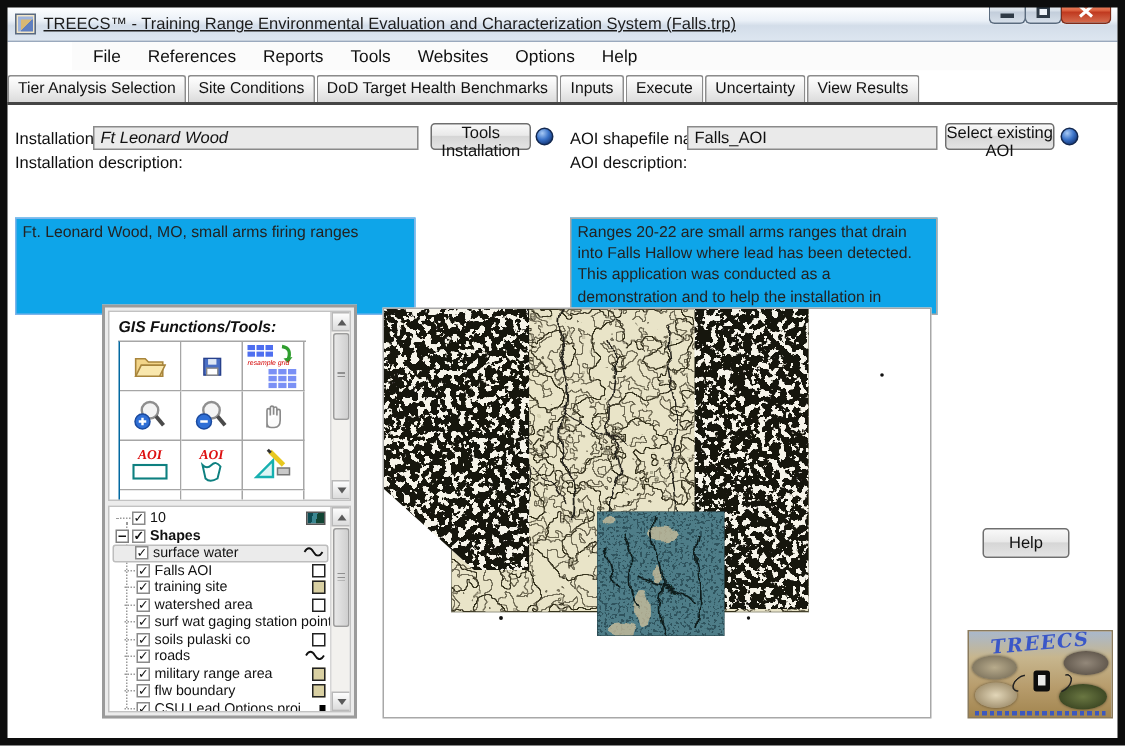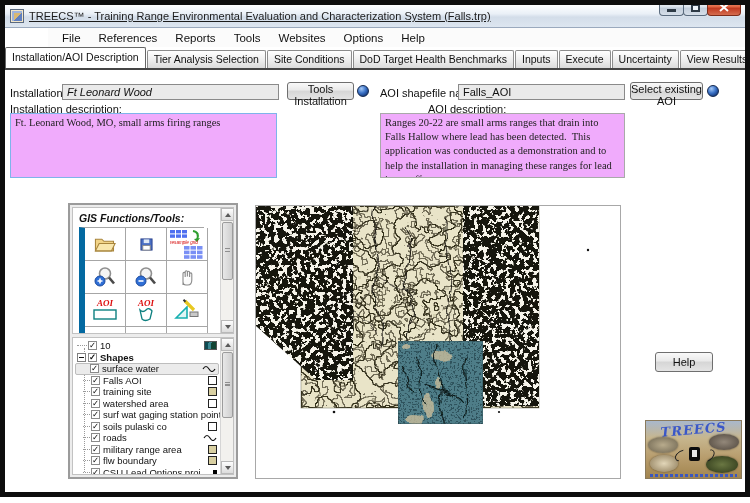--- a/index.html
+++ b/index.html
@@ -35,32 +35,32 @@
   .tab-sep { position:absolute; left:5px; top:68px; width:740px; height:2px; background:#454545; }
 
   
   .lbl { position:absolute; font-size:11px; color:#101010; white-space:nowrap; }
   .tbox { position:absolute; height:16px; font-size:11px; padding:1px 4px; background:#eaeaea;
     border:1px solid #8a8a8a; color:#111; font-family:inherit; }
   .btn { position:absolute; font-size:11px; font-family:inherit; color:#111; border:1px solid #6f6f6f; border-radius:3px;
     background:linear-gradient(#f9f9f9,#e9e9e9 45%,#d6d6d6 50%,#e4e4e4); }
   .orb { position:absolute; width:12px; height:12px; border-radius:50%; border:1px solid #13284f;
     background:radial-gradient(circle at 35% 28%, #a6c9f5, #3a72c8 45%, #0c2a66 90%); }
-  .tarea { position:absolute; font-size:10.5px; line-height:1.35; font-family:Liberation Serif, serif; color:#222;
-    padding:2px 4px; resize:none; background:#f0abfc; overflow:hidden; }
+  .tarea { position:absolute; font-size:10.5px; line-height:1.35; font-family:Liberation Sans, sans-serif; color:#222;
+    padding:2px 4px; resize:none; background:#0ea5e9; overflow:hidden;margin-top:32px; }
   .ta-inst { border:1px solid #7eb4ea; }
   .ta-aoi  { border:1px solid #a9a9a9; }
 
   
   .gis-panel { position:absolute; left:68px; top:203px; width:170px; height:276px;
     border:2px solid #9b9b9b; background:#ececec; }
   .tools-box { position:absolute; left:2px; top:2px; width:162px; height:127px; background:#fff;
     border:1px solid #c2c2c2; overflow:hidden; }
   .tools-title { position:absolute; left:6px; top:4px; font-size:10.5px; font-style:italic; font-weight:bold; color:#111; }
-  .tgrid { position:absolute; left:6px; top:19px; width:125px; border-top:1px solid #a6a6a6; border-left:6px solid #0369a1;
+  .tgrid { position:absolute; left:6px; top:19px; width:125px; border-top:1px solid #a6a6a6; border-left:1px solid #0369a1;
     display:grid; grid-template-columns:repeat(3,41px); grid-auto-rows:33px;text-align:center; }
   .cell { border-right:1px solid #a6a6a6; border-bottom:1px solid #a6a6a6; background:#fff;
     display:flex; flex-direction:column; align-items:center; justify-content:center; overflow:hidden; }
   .aoi-word { color:#dd1111; font-weight:bold; font-style:italic; font-size:9px; line-height:9px; font-family:"Liberation Serif", serif; }
 
   
   .sbar { position:absolute; width:13px; background:#f2f1ee; border-left:1px solid #d5d5d5; }
   .sarr { position:absolute; left:0; width:13px; height:13px; background:linear-gradient(#fdfdfd,#dcdcdc); border:1px solid #b9b9b9; display:flex; align-items:center; justify-content:center; }
   .tri-up { width:0; height:0; border-left:3px solid transparent; border-right:3px solid transparent; border-bottom:4px solid #5a5a5a; }
   .tri-dn { width:0; height:0; border-left:3px solid transparent; border-right:3px solid transparent; border-top:4px solid #5a5a5a; }
@@ -137,21 +137,20 @@
     <span class="menu-item">File</span>
     <span class="menu-item">References</span>
     <span class="menu-item">Reports</span>
     <span class="menu-item">Tools</span>
     <span class="menu-item">Websites</span>
     <span class="menu-item">Options</span>
     <span class="menu-item">Help</span>
   </div>
 
   <div class="tabstrip">
-    <div class="tab active">Installation/AOI Description</div>
     <div class="tab">Tier Analysis Selection</div>
     <div class="tab">Site Conditions</div>
     <div class="tab">DoD Target Health Benchmarks</div>
     <div class="tab">Inputs</div>
     <div class="tab">Execute</div>
     <div class="tab">Uncertainty</div>
     <div class="tab">View Results</div>
   </div>
   <div class="tab-sep"></div>
 
@@ -161,21 +160,21 @@
   <div class="orb" style="left:357px; top:85px;"></div>
 
   <span class="lbl" style="left:380px; top:87px;">AOI shapefile name:</span>
   <input class="tbox" style="left: 458px; top: 84px; width: 167px;" value="Falls_AOI">
   <button class="btn" style="left:630px; top:82px; width:73px; height:18px;">Select existing AOI</button>
   <div class="orb" style="left:707px; top:85px;"></div>
 
   <span class="lbl" style="left:10px; top:103px;">Installation description:</span>
   <textarea class="tarea ta-inst" style="left: 10px; top: 113px; width: 267px; height: 65px;">Ft. Leonard Wood, MO, small arms firing ranges</textarea>
 
-  <span class="lbl" style="left:380px; top:103px;margin-left:48px;">AOI description:</span>
+  <span class="lbl" style="left:380px; top:103px;">AOI description:</span>
   <textarea class="tarea ta-aoi" style="left: 380px; top: 113px; width: 245px; height: 65px;">Ranges 20-22 are small arms ranges that drain into Falls Hallow where lead has been detected.  This application was conducted as a demonstration and to help the installation in managing these ranges for lead in runoff.</textarea>
 
   <div class="gis-panel">
 
     <div class="tools-box">
       <span class="tools-title">GIS Functions/Tools:</span>
       <div class="tgrid">
         <div class="cell">
           <svg width="22" height="17" viewBox="0 0 20 16">
             <path d="M1 3 h6 l2 2 h9 v9 H1z" fill="#f2d488" stroke="#a8853c"></path>

